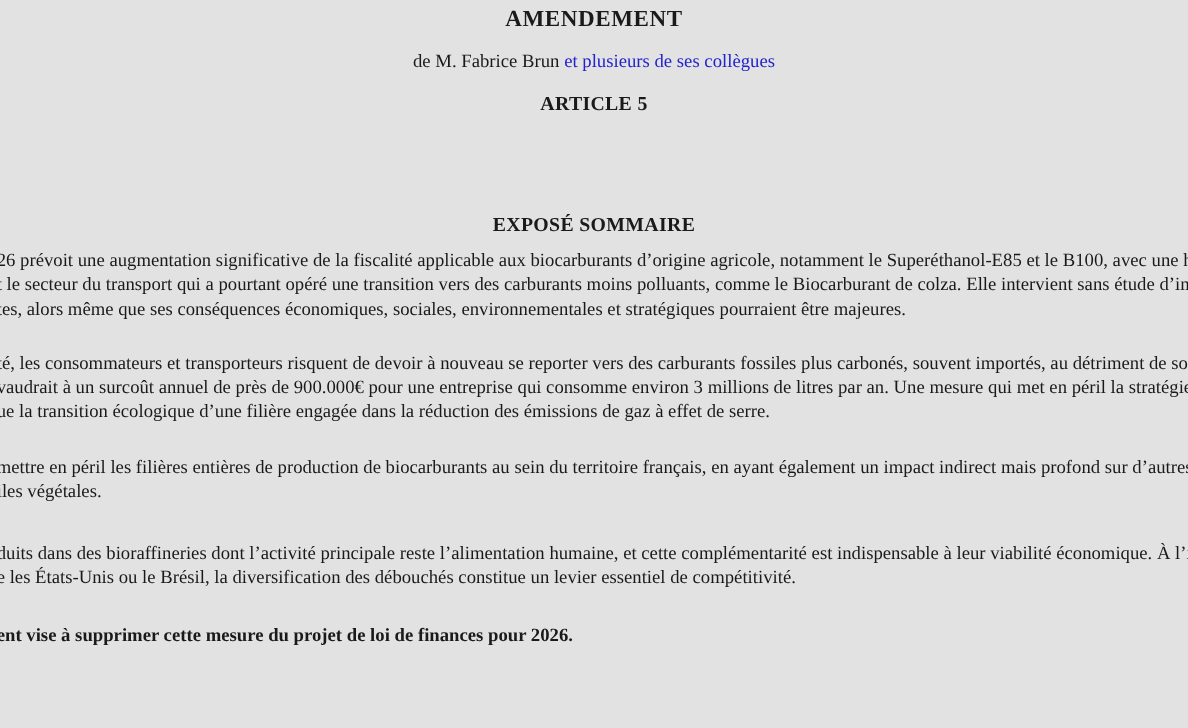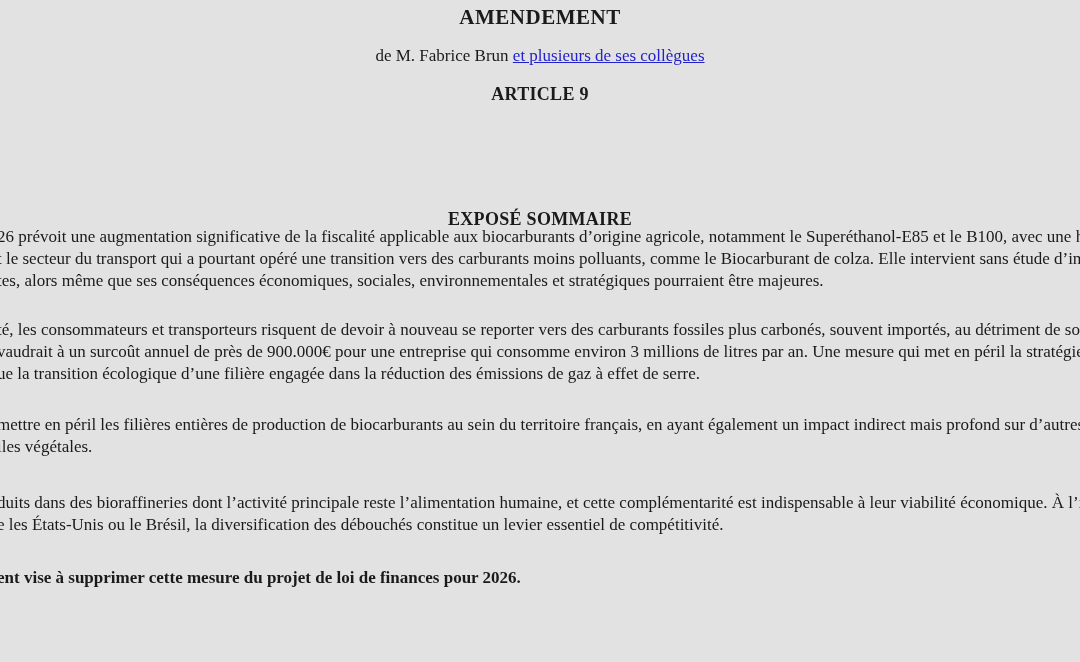--- a/index.html
+++ b/index.html
@@ -28,32 +28,31 @@
     font-weight: bold;
     letter-spacing: 0.5px;
   }
   .doc-byline {
     top: 46px;
     font-size: 17px;
     font-weight: normal;
   }
   .doc-byline a {
     color: #2222cc;
-    text-decoration: underline;
     cursor: pointer;
     text-align: right;
   }
   .doc-article {
     top: 84px;
     font-size: 18px;
     font-weight: bold;
     letter-spacing: 0.3px;
   }
   .doc-section {
-    top: 209px;
+    top: 194px;
     font-size: 18px;
     font-weight: bold;
     letter-spacing: 0.3px;
   }
   .paragraph {
     position: absolute;
     left: 0;
     width: 1080px;
   }
   .text-line {
@@ -70,21 +69,21 @@
 </style>
 </head>
 <body style="background: rgb(226, 226, 226); color: rgb(26, 26, 26);">
 
 <div class="doc-heading doc-title">AMENDEMENT</div>
 
 <div class="doc-heading doc-byline">
   <span>de M. Fabrice Brun </span><a style="color: rgb(34, 34, 204);">et plusieurs de ses collègues</a>
 </div>
 
-<div class="doc-heading doc-article">ARTICLE 9</div>
+<div class="doc-heading doc-article">ARTICLE 5</div>
 
 <div class="doc-heading doc-section">EXPOSÉ SOMMAIRE</div>
 
 <div class="paragraph p1">
   <div class="text-line">26 prévoit une augmentation significative de la fiscalité applicable aux biocarburants d’origine agricole, notamment le Superéthanol-E85 et le B100, avec une haus</div>
   <div class="text-line">t le secteur du transport qui a pourtant opéré une transition vers des carburants moins polluants, comme le Biocarburant de colza. Elle intervient sans étude d’impac</div>
   <div class="text-line">tes, alors même que ses conséquences économiques, sociales, environnementales et stratégiques pourraient être majeures.</div>
 </div>
 
 <div class="paragraph p2">

